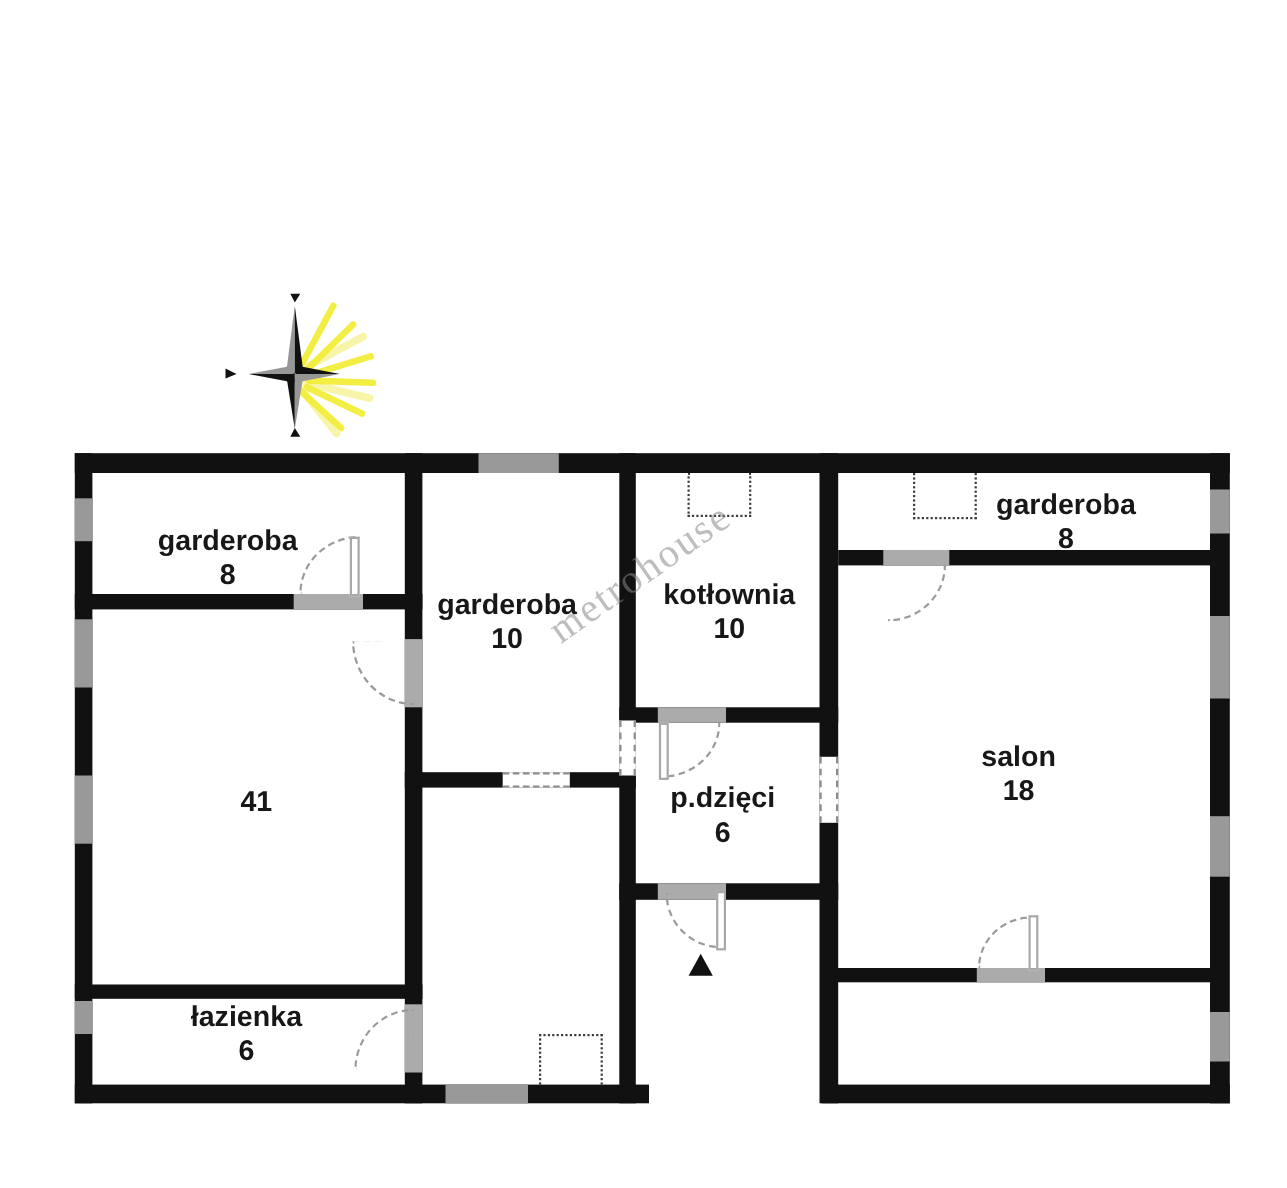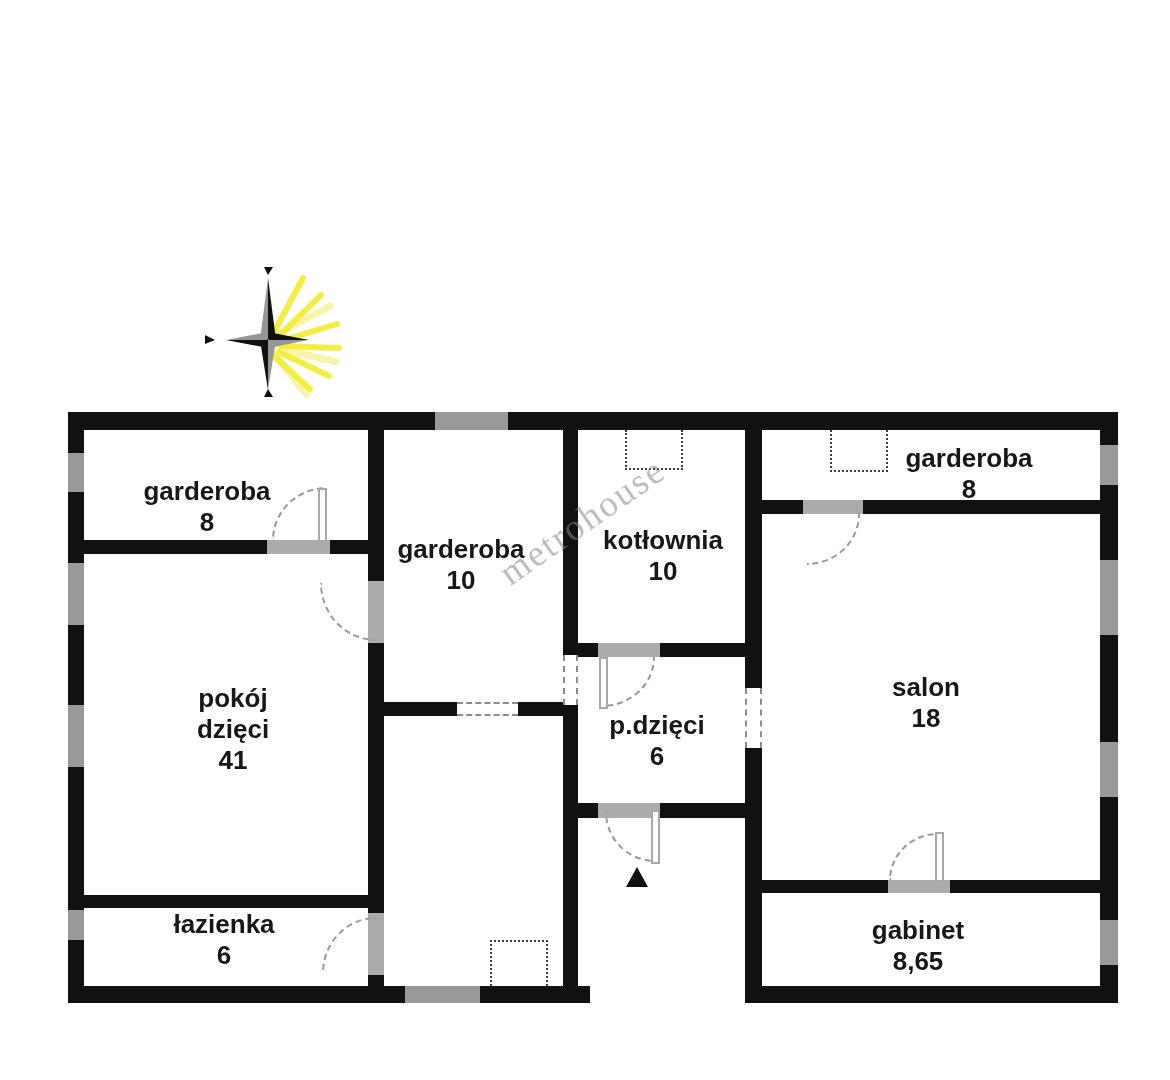--- a/index.html
+++ b/index.html
@@ -132,33 +132,28 @@
   </div>
   <div class="room-label" style="left:663px;top:556px;">
     <span class="rn">kotłownia</span>
     <span class="ra">10</span>
   </div>
   <div class="room-label" style="left:969px;top:474px;">
     <span class="rn">garderoba</span>
     <span class="ra">8</span>
   </div>
   <div class="room-label" style="left:233px;top:729px;width:120px;">
-    <span class="rn">pokój dzięci</span>
     <span class="ra">41</span>
   </div>
   <div class="room-label" style="left:657px;top:741px;">
     <span class="rn">p.dzięci</span>
     <span class="ra">6</span>
   </div>
   <div class="room-label" style="left:926px;top:703px;">
     <span class="rn">salon</span>
     <span class="ra">18</span>
   </div>
   <div class="room-label" style="left:224px;top:940px;">
     <span class="rn">łazienka</span>
     <span class="ra">6</span>
   </div>
-  <div class="room-label" style="left:918px;top:946px;">
-    <span class="rn">gabinet</span>
-    <span class="ra">8,65</span>
-  </div>
 
 </div>
 
 </body></html>

